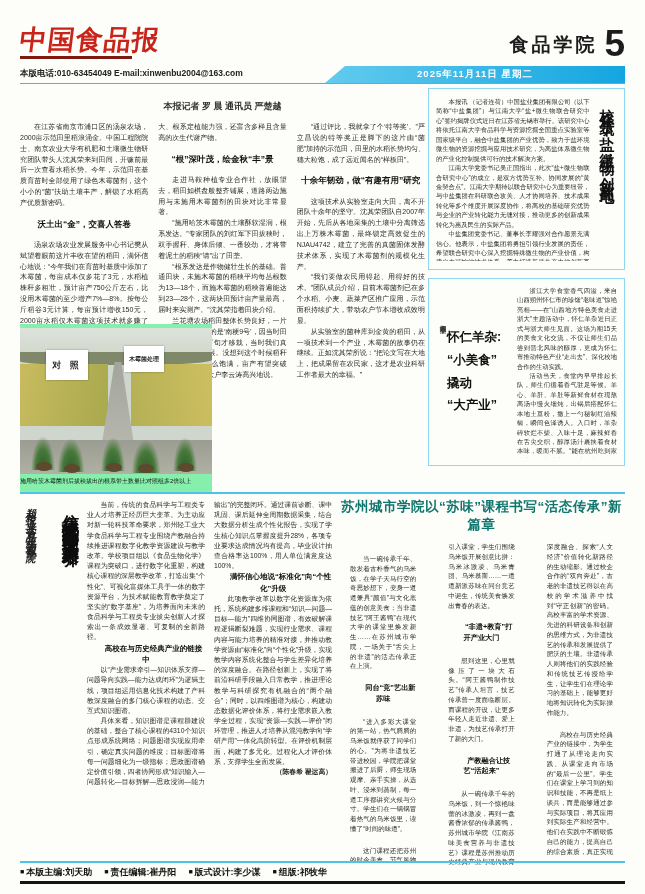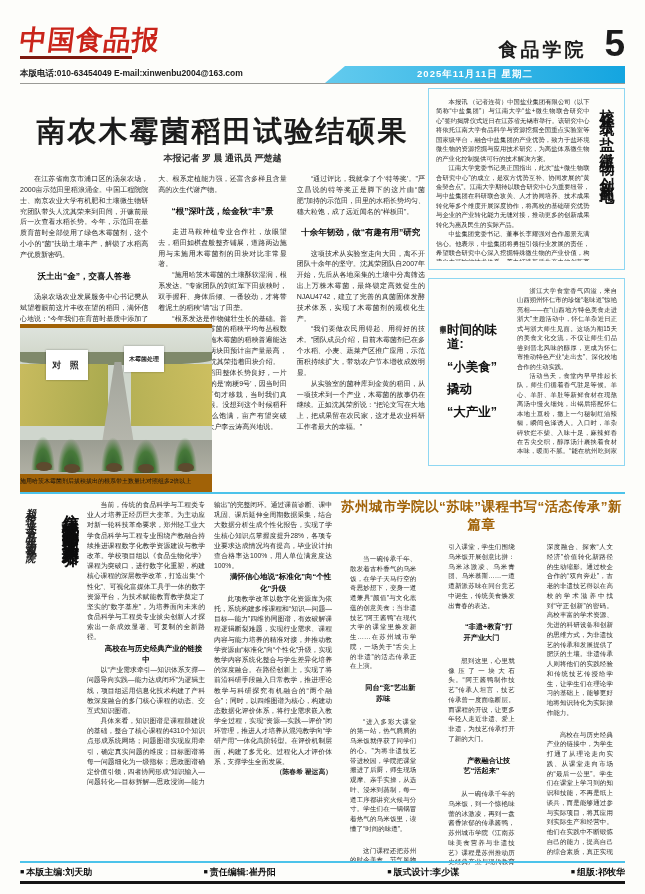--- a/index.html
+++ b/index.html
@@ -4,38 +4,38 @@
 <style>
   html,body{margin:0;padding:0;}
   body{width:645px;height:894px;background:#f4f4f0;font-family:"Liberation Sans","DejaVu Sans",sans-serif;}
   .page{position:relative;width:645px;height:894px;background:#fdfdfa;overflow:hidden;color:#1c1c1c;}
 
   
   .header{position:absolute;left:20px;right:20px;top:26px;}
   .masthead-row{display:flex;justify-content:space-between;align-items:flex-end;}
   .logo{font-family:"DejaVu Serif","Liberation Serif",serif;font-weight:bold;font-size:27px;color:#c9241a;transform:skewX(-7deg);letter-spacing:1px;line-height:1;}
   .logo-underbar{width:112px;height:3px;background:#7e1a10;margin-top:3px;}
-  .section-block{display:flex;align-items:flex-end;gap:18px;}
+  .section-block{display:flex;align-items:center;gap:7px;}
   .section-name{font-size:19px;font-weight:bold;letter-spacing:3px;line-height:1;}
   .page-num{font-size:37px;font-weight:bold;line-height:0.78;}
   .info-row{margin-top:7px;border-bottom:1px solid #9a9a96;display:flex;justify-content:space-between;align-items:flex-end;}
   .contact{font-size:8.5px;font-weight:bold;color:#222;padding-bottom:3px;}
   .date-banner{width:300px;height:17px;background:linear-gradient(90deg,#63cbee,#14a5e0);clip-path:polygon(20px 0,100% 0,100% 100%,0 100%);color:#fff;font-size:9.5px;font-weight:bold;display:flex;align-items:center;justify-content:center;letter-spacing:1px;}
 
   
   .main-article{position:absolute;left:20px;top:100px;width:405px;height:392px;}
   .main-headline{font-size:29px;font-weight:bold;text-align:center;letter-spacing:2px;margin-top:12px;}
   .main-byline{text-align:center;font-size:9px;font-weight:bold;margin-top:0;color:#333;}
   .main-body{margin-top:9px;height:308px;column-count:3;column-gap:10px;font-size:7px;line-height:1.55;text-align:justify;overflow:hidden;color:#2a2a2a;}
   .main-body p,.colbody p{margin:0;text-indent:2em;}
   p.sub{font-weight:bold;text-align:center;text-indent:0;font-size:8.5px;margin:9px 0;color:#111;}
   p.sig{text-align:right;text-indent:0;font-weight:bold;}
 
   
-  .photo-box{position:absolute;left:0;bottom:0;width:192px;height:164px;background:#a16207;padding-top:4px;}
+  .photo-box{position:absolute;left:0;bottom:0;width:192px;height:164px;background:#86efac;padding-top:4px;}
   .photo{position:relative;width:192px;height:146px;overflow:hidden;background:#cfd6cd;}
   .ph-sky{position:absolute;left:0;top:0;width:100%;height:34px;background:linear-gradient(#dde3dc,#cfd4c6);}
   .ph-trees{position:absolute;left:0;top:24px;width:100%;height:13px;background:#76815f;border-radius:0 0 40% 30%;opacity:.9;}
   .ph-field-left{position:absolute;left:0;top:36px;width:46%;height:62px;background:linear-gradient(100deg,#c8bb5e,#a8a94e);}
   .ph-field-right{position:absolute;right:0;top:36px;width:42%;height:62px;background:linear-gradient(80deg,#b5b055,#cdbf60);}
   .ph-road{position:absolute;left:40%;top:34px;width:22%;height:115px;background:linear-gradient(#a3a59c,#bdbdb3);clip-path:polygon(42% 0,58% 0,100% 100%,0 100%);}
   .ph-fore{position:absolute;left:0;bottom:0;width:100%;height:34px;background:linear-gradient(#9b9d92,#b0b0a4);}
   .plant{position:absolute;width:30px;height:52px;background:radial-gradient(ellipse 55% 90% at 50% 100%,#2e5a2a 0%,#47793a 45%,rgba(71,121,58,0) 72%);}
   .root{position:absolute;width:16px;height:9px;background:#5d4a2e;border-radius:50%;}
   .photo-label{position:absolute;background:#fff;color:#2a2a2a;font-weight:bold;box-shadow:0 0 2px rgba(0,0,0,.35);display:flex;align-items:center;justify-content:center;text-align:center;}
@@ -64,27 +64,27 @@
   
   .zz{position:absolute;left:20px;top:500px;width:312px;height:356px;display:flex;gap:7px;}
   .zz-kicker{writing-mode:vertical-rl;font-style:italic;font-size:10px;font-weight:bold;letter-spacing:3px;width:17px;color:#222;}
   .zz-headline{writing-mode:vertical-rl;font-size:17px;font-weight:bold;letter-spacing:2px;width:36px;line-height:1.15;color:#0d0d0d;}
   .zz-body{flex:1;column-count:2;column-gap:9px;font-size:6.8px;line-height:1.5;text-align:justify;overflow:hidden;height:100%;color:#2a2a2a;}
   .zz-body p{margin:0;text-indent:2em;}
   .zz-body p.sub{font-size:7.5px;}
 
   
   .sz{position:absolute;left:338px;top:498px;width:287px;height:360px;}
-  .sz-headline{font-size:13.5px;font-weight:bold;text-align:center;letter-spacing:0.5px;color:#a16207;}
+  .sz-headline{font-size:13.5px;font-weight:bold;text-align:center;letter-spacing:0.5px;color:#0f766e;}
   .sz-body{margin-top:8px;height:332px;column-count:3;column-gap:8px;font-size:6.5px;line-height:1.5;text-align:justify;overflow:hidden;color:#2a2a2a;}
   .sz-body p{margin:12px;text-indent:2em;}
   .sz-body p.sub{font-size:7.2px;}
 
   
-  .footer{position:absolute;left:20px;right:20px;top:866px;display:flex;gap:24px;font-size:9px;font-weight:bold;color:#111;justify-content:space-between;}
+  .footer{position:absolute;left:20px;right:20px;top:866px;display:flex;gap:12px;font-size:9px;font-weight:bold;color:#111;}
   .footer-item::before{content:"■ ";font-size:7px;position:relative;top:-1px;}
 </style>
 </head>
 <body>
 
 <div class="page">
 
   <div class="header">
     <div class="masthead-row">
       <div>
@@ -96,21 +96,20 @@
         <span class="page-num">5</span>
       </div>
     </div>
     <div class="info-row">
       <span class="contact">本版电话:010-63454049  E-mail:xinwenbu2004@163.com</span>
       <span class="date-banner">2025年11月11日  星期二</span>
     </div>
   </div>
 
   <div class="main-article">
-    <div class="main-headline">南农木霉菌稻田试验结硕果</div>
     <div class="main-byline">本报记者 罗 晨  通讯员 严楚越</div>
     <div class="main-body">
         <p>在江苏省南京市浦口区的汤泉农场，2000亩示范田里稻浪涌金。中国工程院院士、南京农业大学有机肥和土壤微生物研究团队带头人沈其荣来到田间，开镰前最后一次查看水稻长势。今年，示范田在基质育苗时全部使用了绿色木霉菌剂，这个小小的“菌”扶助土壤丰产，解锁了水稻高产优质新密码。</p>
         <p class="sub">沃土出“金”，交喜人答卷</p>
         <p>汤泉农场农业发展服务中心书记樊从斌望着眼前这片丰收在望的稻田，满怀信心地说：“今年我们在育苗时基质中添加了木霉菌，每亩成本仅多花了3元，水稻植株秆多粗壮，预计亩产750公斤左右，比没用木霉菌的至少增产7%—8%。按每公斤稻谷3元计算，每亩预计增收150元，2000亩水稻仅木霉菌这项技术就多赚了30万元。”</p>
         <p>2023年开始，沈其荣院士团队就在浦口区兰花塘、汤泉农场、马鞍种植专业合作社等示范稻田开展哈茨木霉菌大田示范试验。作为精心筛选的功能菌株，木霉菌NJAU4742可谓“身怀绝技”，不仅生物量大、根系定植能力强，还富含多样且含量高的次生代谢产物。</p>
         <p class="sub">“根”深叶茂，绘金秋“丰”景</p>
         <p>走进马鞍种植专业合作社，放眼望去，稻田如棋盘般整齐铺展，道路两边施用与未施用木霉菌剂的田块对比非常显著。</p>
         <p>“施用哈茨木霉菌的土壤酥软湿润，根系发达。”专家团队的刘红军下田拔秧时，双手握秆、身体后倾、一番较劲，才将带着泥土的稻秧“请”出了田垄。</p>
         <p>“根系发达是作物健壮生长的基础。普通田块，未施木霉菌的稻秧平均每丛根数为13—18个，而施木霉菌的稻秧普遍能达到23—28个，这两块田预计亩产量最高，届时来实测产。”沈其荣指着田块介绍。</p>
@@ -153,21 +152,21 @@
         <p>江南大学党委书记吴正国指出，此次“盐+微生物联合研究中心”的成立，是双方优势互补、协同发展的“黄金契合点”。江南大学期待以联合研究中心为重要纽带，与中盐集团在科研联合攻关、人才协同培养、技术成果转化等多个维度开展深度协作，将高校的基础研究优势与企业的产业转化能力无缝对接，推动更多的创新成果转化为惠及民生的实际产品。</p>
         <p>中盐集团党委书记、董事长李耀强对合作愿景充满信心。他表示，中盐集团将勇担引领行业发展的责任，希望联合研究中心深入挖掘特殊微生物的产业价值，构建自主可控的技术体系，着力打造新质生产力的创新高地，为服务“健康中国”注入强大力量。</p>
       </div>
     <div class="v-headline">校企共筑“盐+微生物”创新高地</div>
   </div>
 
   <div class="box box2">
     <div class="box2-left">
       <div class="yz-byline">本报记者 梁小华</div>
       <div class="yz-headline">
-          <div>时间的味道:</div>
+          <div>怀仁羊杂:</div>
           <div>“小美食”</div>
           <div>撬动</div>
           <div>“大产业”</div>
         </div>
     </div>
     <div class="box2-body">
         <p>浙江大学食堂香气四溢，来自山西朔州怀仁市的珍馐“老味道”惊艳亮相——在“山西地方特色美食走进浙大”主题活动中，怀仁羊杂近日正式与浙大师生见面。这场为期15天的美食文化交流，不仅让师生们品尝到晋北风味的醇厚，更成为怀仁市推动特色产业“走出去”、深化校地合作的生动实践。</p>
         <p>活动当天，食堂内早早排起长队，师生们循着香气驻足等候。羊心、羊肝、羊肚等新鲜食材在现熬高汤中慢火细炖，出锅后搭配怀仁本地土豆粉，撒上一勺秘制红油辣椒，瞬间色泽诱人。入口时，羊杂碎软烂不柴、入味十足，麻辣鲜香在舌尖交织，醇厚汤汁裹挟着食材本味，暖而不腻。“能在杭州吃到家乡味道，太惊喜了！”来自山西的学生吃完后赞不绝口。</p>
       </div>
   </div>

